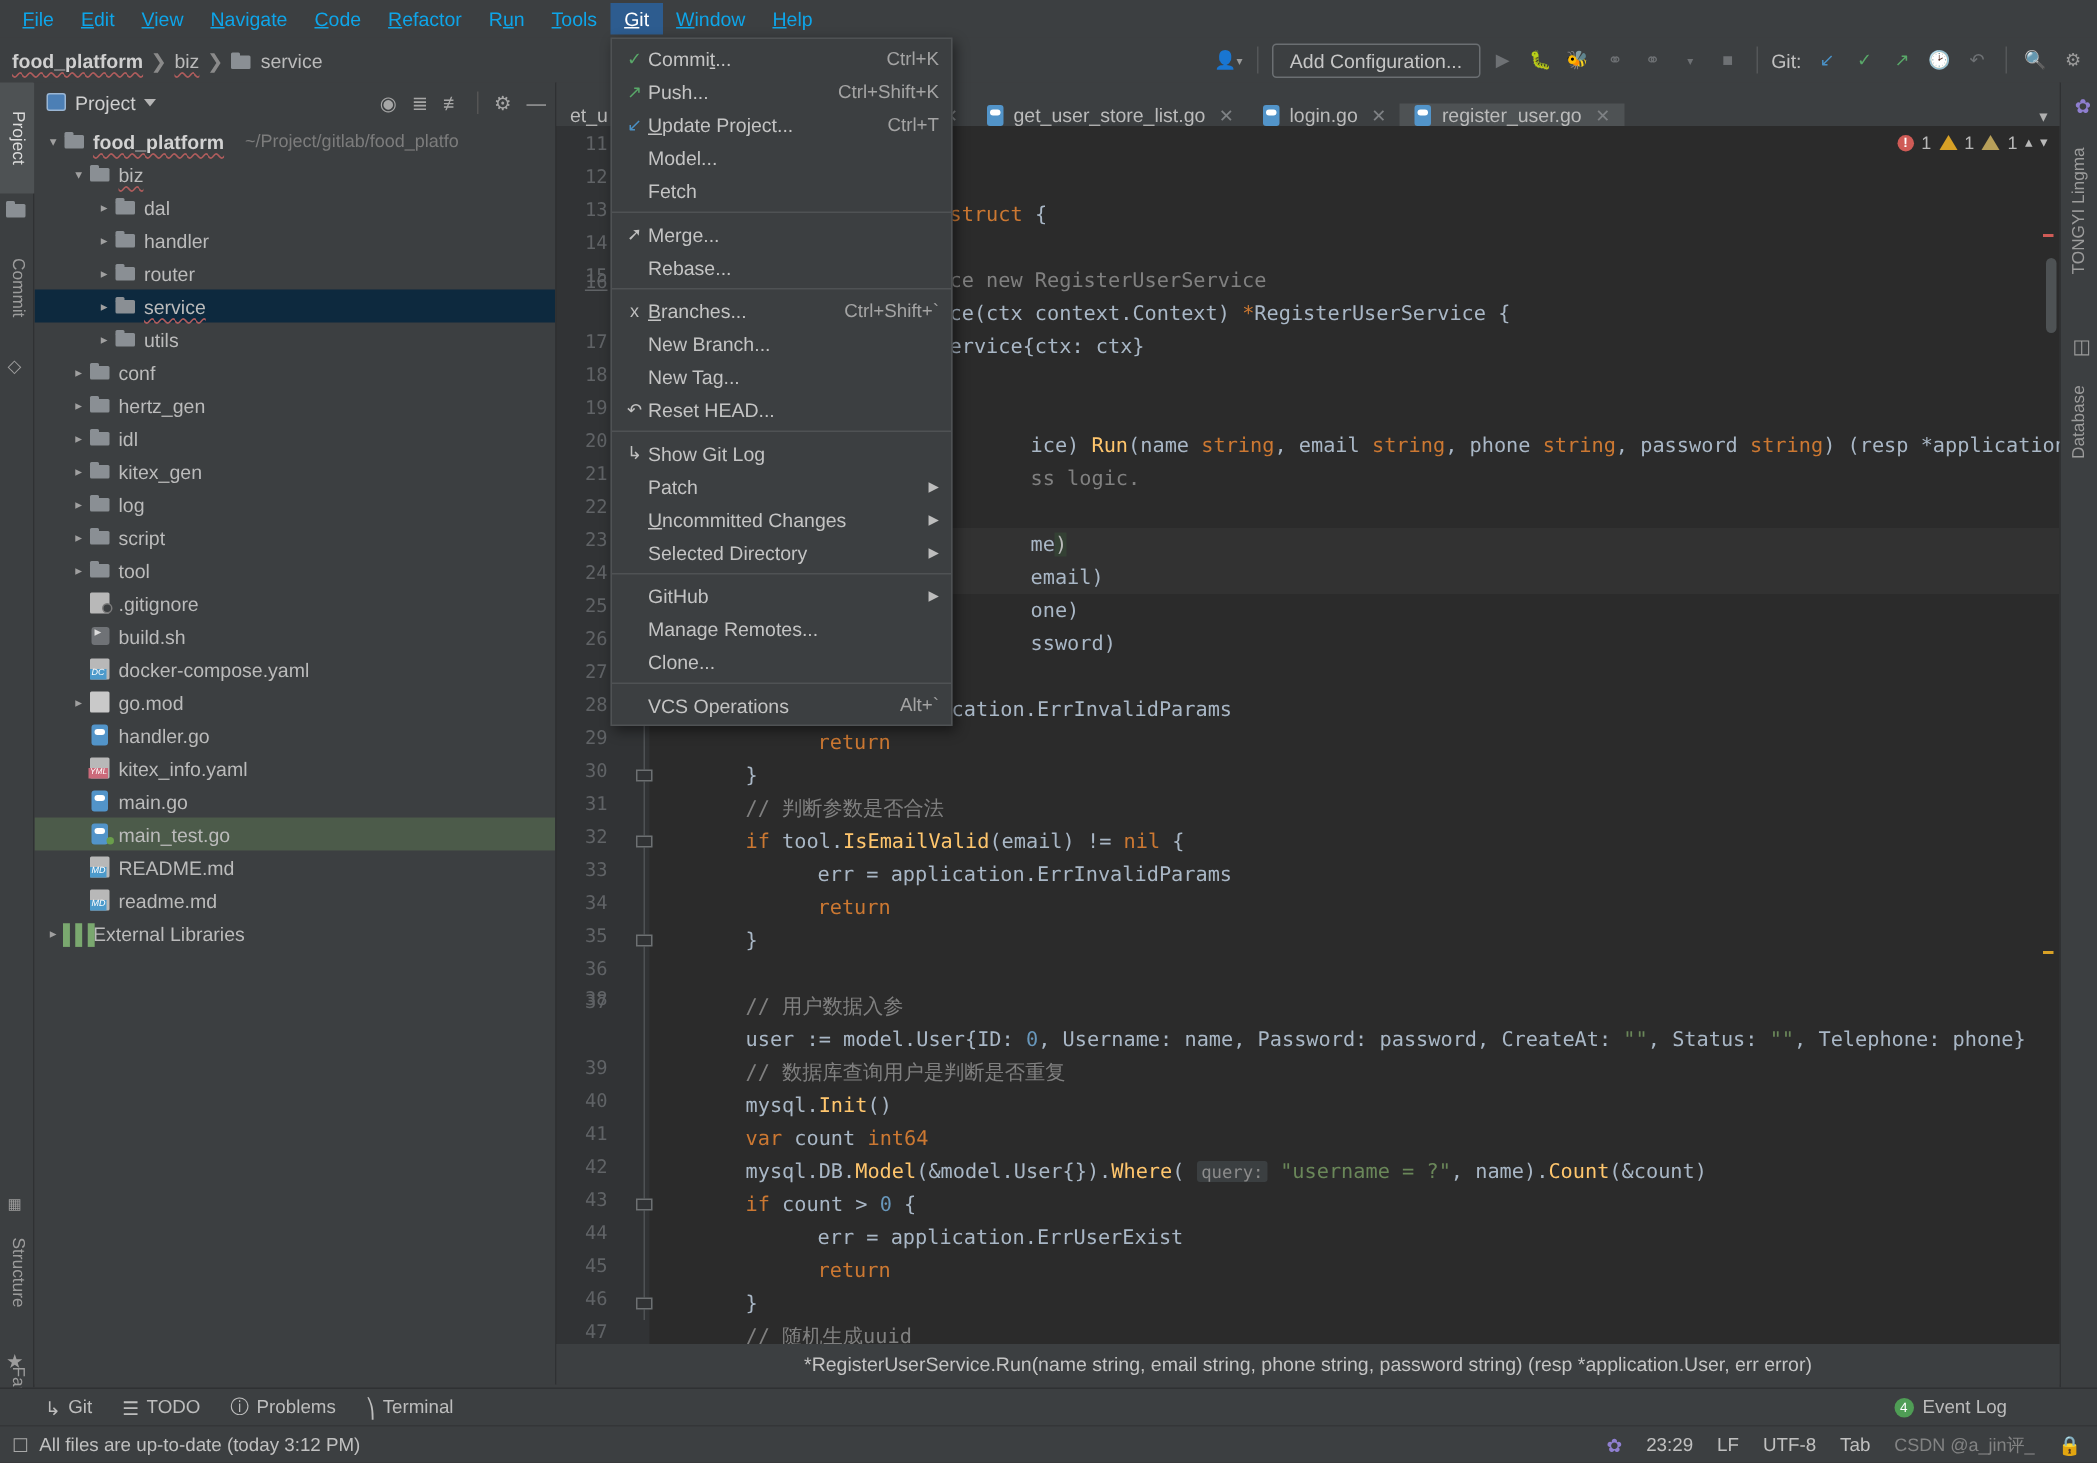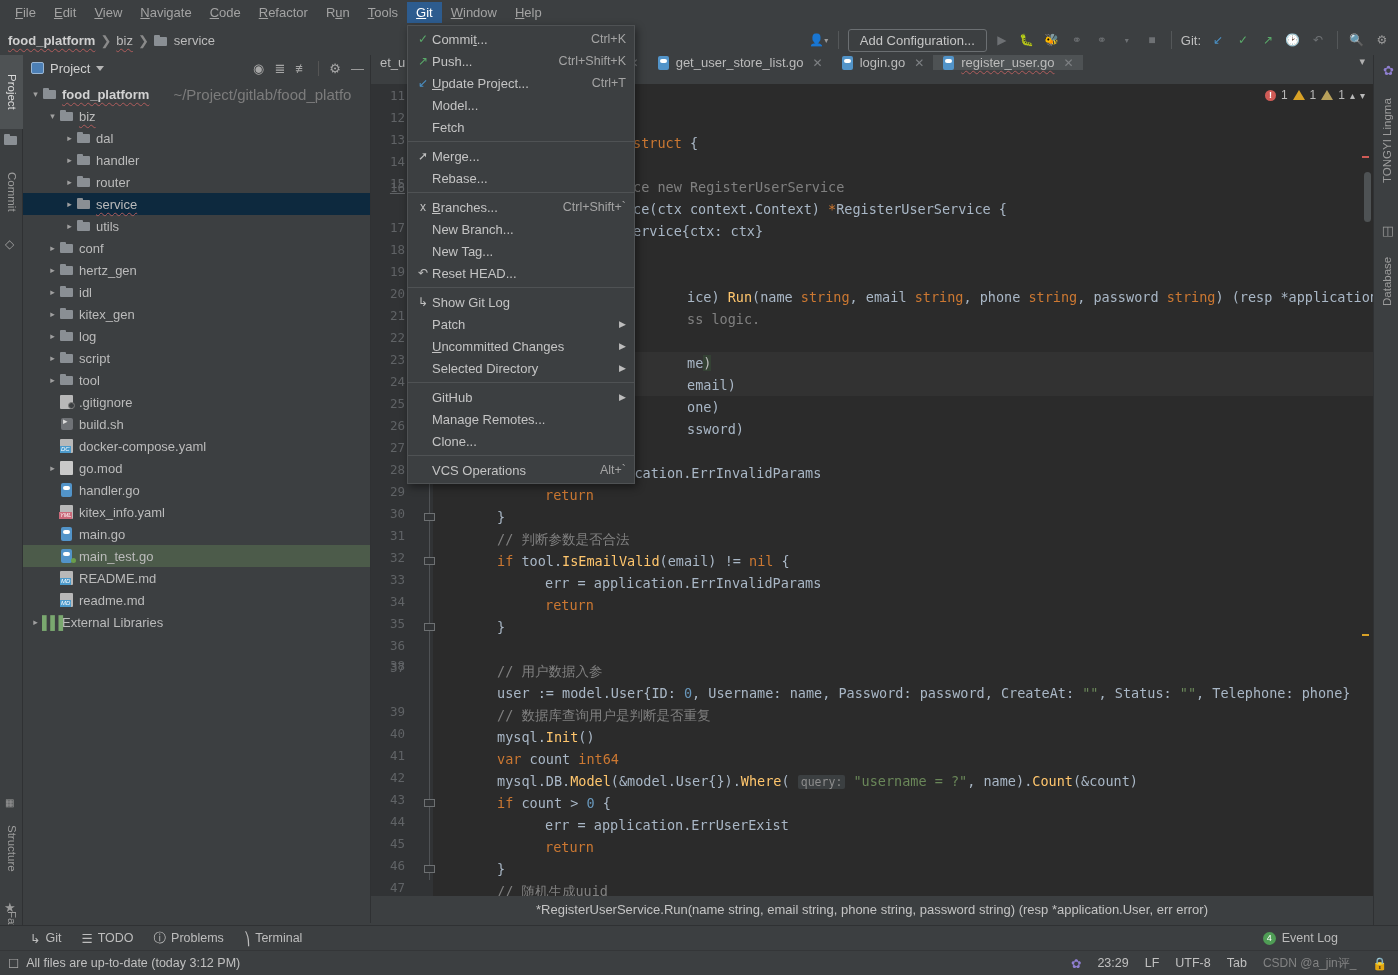--- a/index.html
+++ b/index.html
@@ -12,21 +12,21 @@
     overflow: hidden;
   }
   #app { position: relative; width:1398px; height:975px; }
 
   
   .menubar {
     position:absolute; top:0; left:0; width:1398px; height:25px;
     background:#3c3f41; display:flex; align-items:center; padding-left:6px;
   }
   .menubar .mi {
-    padding:3px 9px; font-size:13px; color:#a3a3a3; cursor:default;
+    padding:3px 9px; font-size:13px; color:#0ea5e9; cursor:default;
     white-space:nowrap;
   }
   .menubar .mi.active { background:#2d5c8f; color:#ffffff; }
   .menubar .mi u { text-decoration:underline; }
 
   
   .navbar {
     position:absolute; top:25px; left:0; width:1398px; height:30px;
     background:#3c3f41; display:flex; align-items:center; padding-left:8px;
   }
@@ -82,39 +82,39 @@
 
   .tree { position:absolute; top:26px; left:0; right:0; bottom:0; overflow:hidden; padding-top:2px; font-size:13px;}
   .row { height:22px; display:flex; align-items:center; white-space:nowrap; padding-left:6px; }
   .row.sel { background:#0d293e; }
   .row.modsel { background:#4c5b4a; }
   .arrow { width:13px; text-align:center; color:#a0a0a0; font-size:9px; flex:0 0 13px;}
   .arrow.none { color:transparent; }
   .ico { width:16px; height:14px; margin-right:4px; flex:0 0 16px; position:relative; }
   .lbl { color:#bbbbbb; }
   .lbl.bold { font-weight:bold; color:#d2d2d2; }
-  .path { color:#7c7c7c; margin-left:24px; font-size:15px;}
+  .path { color:#7c7c7c; margin-left:14px; font-size:12px;}
   .sq { text-decoration: underline wavy #b05c5c 1px; text-underline-offset:3px;}
   .f-ic:before { content:""; position:absolute; left:1px; top:3px; width:13px; height:9px; background:#8a8f94; border-radius:1px;}
   .f-ic:after  { content:""; position:absolute; left:1px; top:1px; width:6px; height:3px; background:#8a8f94; border-radius:1px 1px 0 0;}
   .go-ic { width:12px;height:14px; }
   .go-ic:before{content:"";position:absolute;left:2px;top:0px;width:11px;height:14px;background:#5294c9;border-radius:2px;}
   .go-ic:after{content:"";position:absolute;left:4px;top:3px;width:7px;height:4px;background:#ffffff;border-radius:2px;}
   .f-mini { position:absolute; left:1px; top:0; width:13px; height:14px; background:#b8b8b8; border-radius:1px;}
   .badge-md { background:#4c9acb; }
   .sh-ic:before{content:"";position:absolute;left:2px;top:1px;width:12px;height:12px;background:#6f7276;border-radius:2px;color:#dcdcdc;}
   .sh-ic:after{content:"\25B8";position:absolute;left:4px;top:-1px;font-size:9px;color:#dcdcdc;}
   .lib-ic { color:#7aa86f; font-size:13px; letter-spacing:-1px; }
   .scr-ic:before{content:"";position:absolute;left:1px;top:1px;width:11px;height:12px;background:#9fb4c6;border-radius:1px;}
   .scr-ic:after{content:"";position:absolute;left:6px;top:5px;width:8px;height:8px;background:#4c9acb;border-radius:50%;}
 
   
   .tabs {
     position:absolute; left:371px; top:55px; width:1002px; height:29px;
-    background:#3c3f41; display:flex; align-items:flex-start; overflow:hidden;
+    background:#3c3f41; display:flex; align-items:flex-end; overflow:hidden;
   }
   .tab { display:flex; align-items:center; gap:6px; padding:0 9px; font-size:13px;
          color:#bbbbbb; white-space:nowrap; border-right:0px; }
   .tab.active { background:#4e5254; }
   .tab .x { color:#7e8184; font-size:12px; margin-left:3px; }
   .tab .goicon { width:13px; height:14px; position:relative; }
   .tab .goicon:before{content:"";position:absolute;left:1px;top:0;width:11px;height:14px;background:#5294c9;border-radius:2px;}
   .tab .goicon:after{content:"";position:absolute;left:3px;top:3px;width:7px;height:4px;background:#fff;border-radius:2px;}
   .tab.active .name { text-decoration: underline wavy #b05c5c 1px; text-underline-offset:3px; }
   .tabs-caret { margin-left:auto; display:flex; align-items:center; padding:0 8px; color:#b0b0b0; font-size:11px;}

